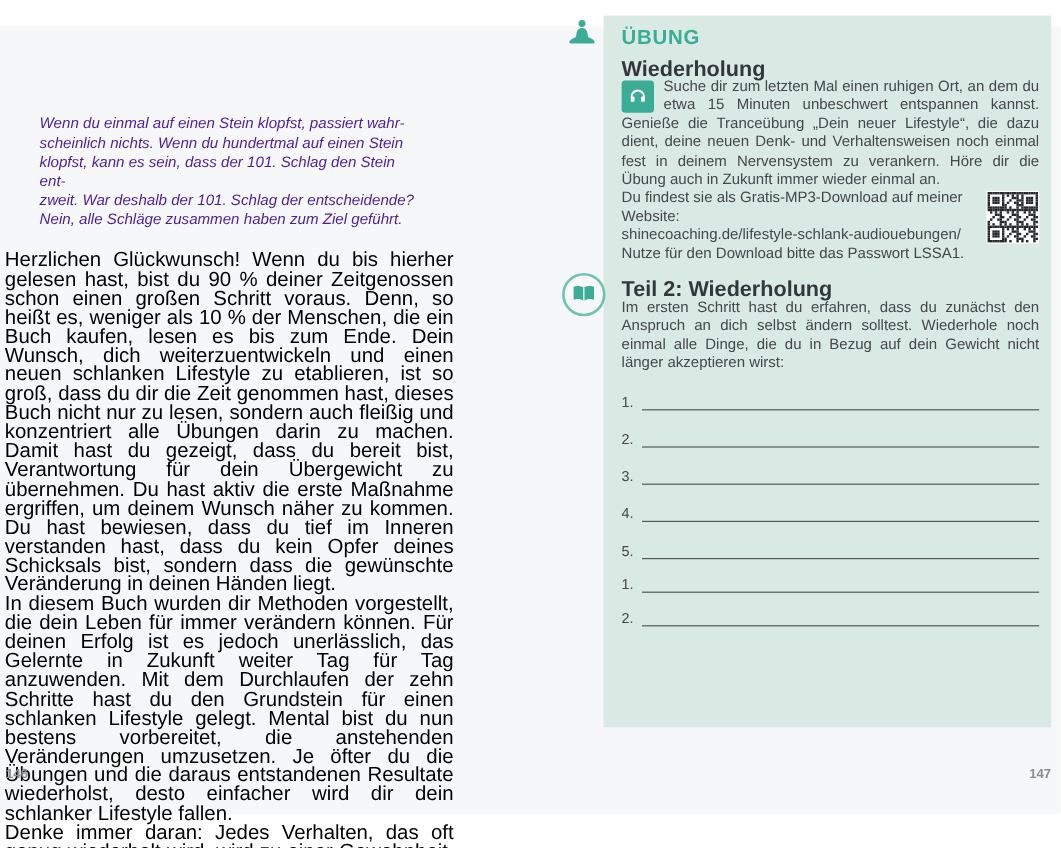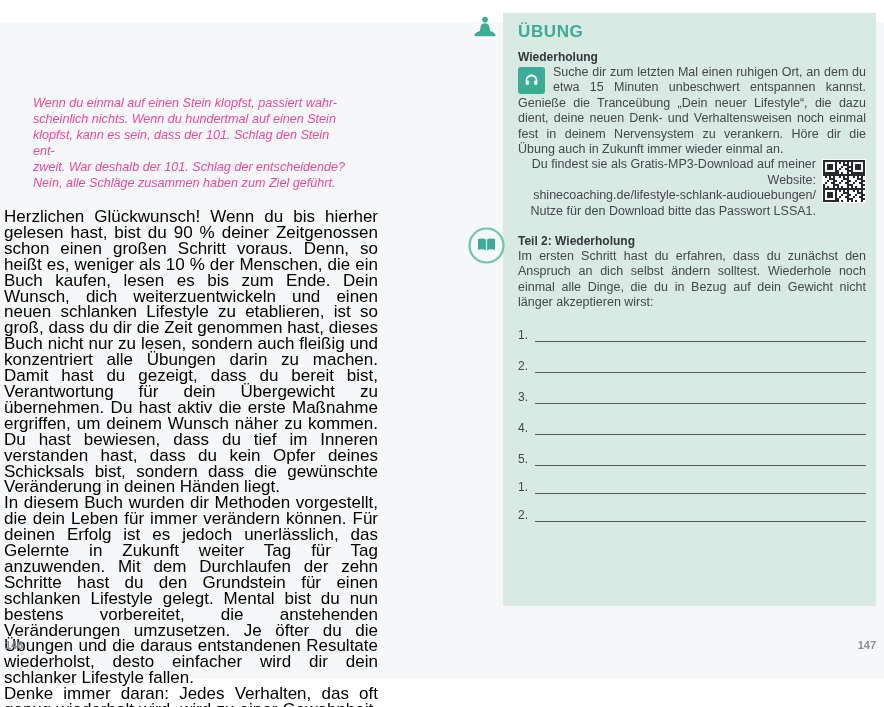--- a/index.html
+++ b/index.html
@@ -6,44 +6,44 @@
   html,body { width:884px; height:707px; background:#ffffff; overflow:hidden;
               font-family:"Liberation Sans", sans-serif; }
   .canvas { position:relative; width:884px; height:707px; background:#ffffff; }
   .page-strip { position:absolute; left:0; top:22px; width:884px; height:656px;
                 background:#f6f7f8; }
 
   
   .left-title { position:absolute; left:4px; top:9px; font-size:20px; font-weight:bold;
                 color:#3bac95; letter-spacing:.2px; }
   .quote-block { position:absolute; left:33px; top:96px; width:316px;
-                 font-style:italic; font-size:12.6px; line-height:15.9px; color:#ec4899; }
+                 font-style:italic; font-size:12.6px; line-height:15.9px; color:#4c1d95; }
   .quote-text { white-space:pre-line; }
   .quote-attribution { text-align:right; margin-top:1px; }
   .smallcaps { font-variant:small-caps; letter-spacing:.6px; }
   .body-text { position:absolute; left:4px; top:209px; width:374px;
                font-size:17px; line-height:15.9px; color:#000000;
                text-align:justify; hyphens:auto; }
   .body-text p { margin:0; }
   .page-num { position:absolute; top:639px; font-size:11px; font-weight:bold; color:#8a8e94; }
   .page-num.left { left:5px; }
   .page-num.right { right:8px; }
 
   
   .meditation { position:absolute; left:472px; top:16px; width:26px; height:28px; }
   .exercise-box { position:absolute; left:503px; top:13px; width:373px; height:593px;
                   background:#d8eae3; padding:9px 10px 0 15px; }
   .ex-heading { font-size:17px; font-weight:bold; color:#3bac95; letter-spacing:.6px;
                 line-height:20px; margin-bottom:7px; }
-  .ex-sub, .part-title { font-size:12px; font-weight:bold; color:#33373c; line-height:16px; }
+  .ex-sub, .part-title { font-size:18px; font-weight:bold; color:#33373c; line-height:16px; }
   .part1-title { margin-bottom:4px; }
   .ex-para { font-size:12.5px; line-height:15.4px; color:#44474c; text-align:justify; hyphens:auto; }
   .headphone-chip { float:left; width:27px; height:27px; background:#3bac95; border-radius:3px;
                     margin:2px 8px 1px 0; display:flex; align-items:center; justify-content:center; }
-  .download-row { display:flex; align-items:flex-start; gap:6px;text-align:right; }
+  .download-row { display:flex; align-items:flex-start; gap:6px; }
   .download-text { flex:1; font-size:12.5px; line-height:15.4px; color:#44474c; white-space:pre-line; }
   .qr { display:grid; grid-template-columns:repeat(21,2px); grid-auto-rows:2px;
         background:#fdfdfd; padding:1px; margin-top:2px; }
   .qr div.on { background:#26292c; }
   .part2-head { position:relative; margin-top:14px; }
   .book-badge { position:absolute; left:-51px; top:-7px; width:39px; height:39px; }
   .blank-row { display:flex; align-items:flex-end; height:10px; margin-top:21px;
                font-size:12px; color:#44474c; }
   .blank-row .line { flex:1; margin-left:7px; border-bottom:1.2px solid #54585e; }
   .blanks2 .blank-row { margin-top:18px; }

